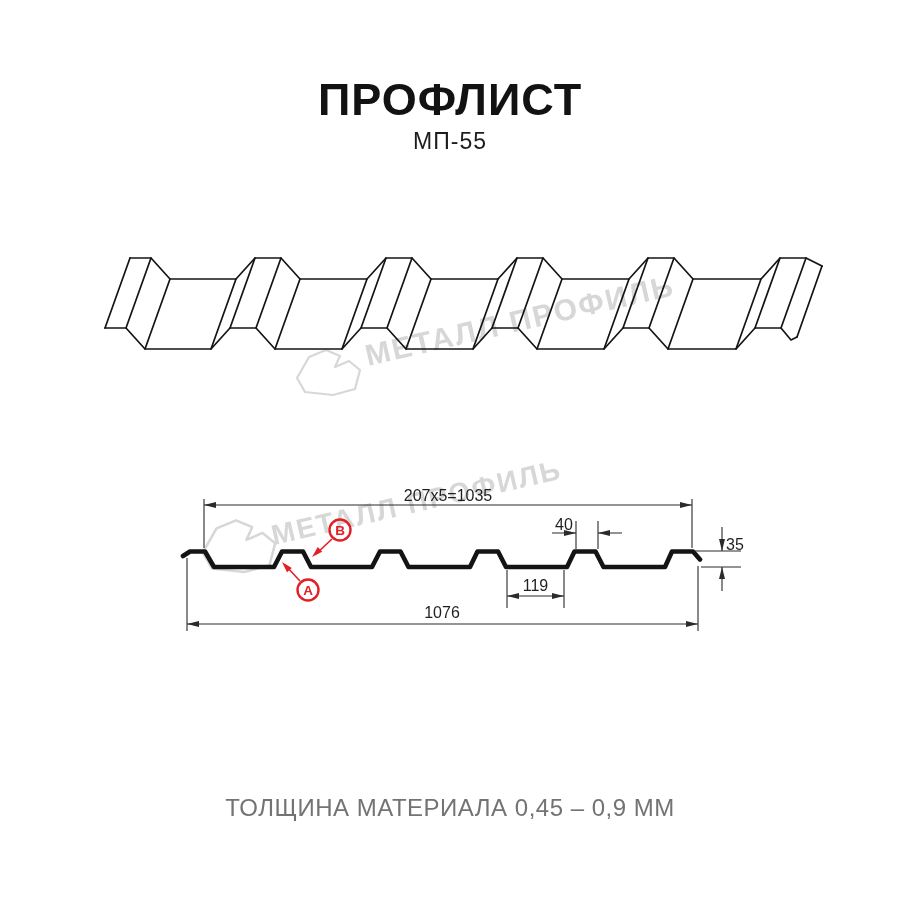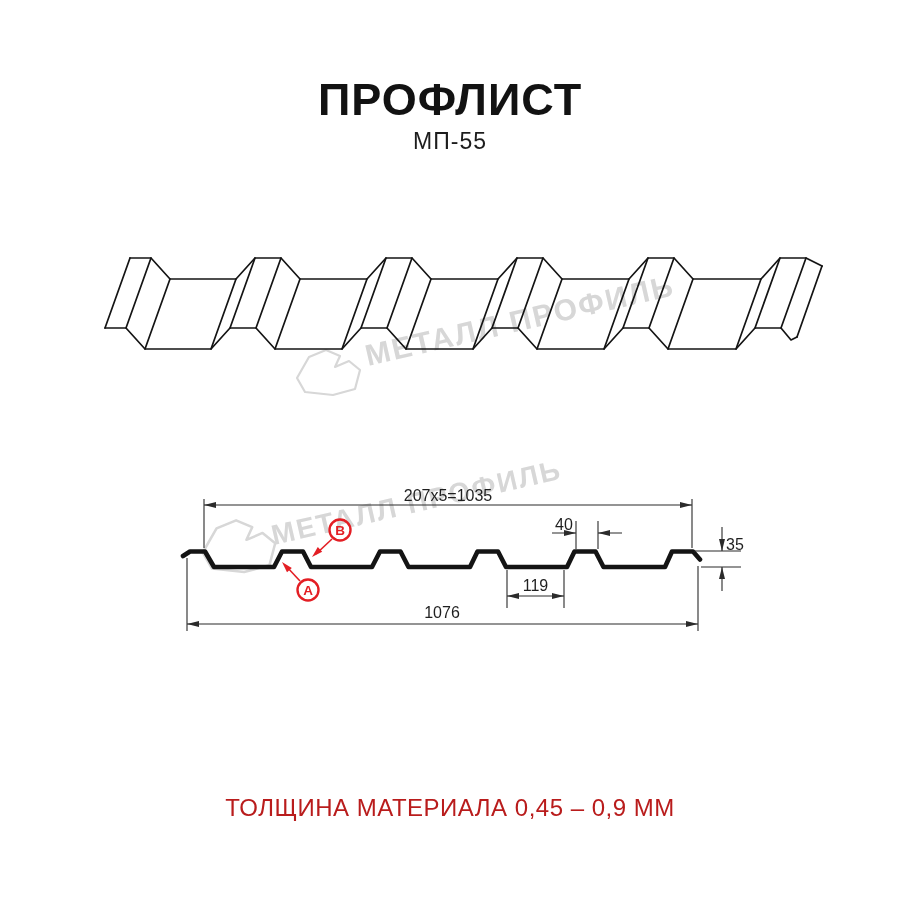--- a/index.html
+++ b/index.html
@@ -3,21 +3,21 @@
 <meta charset="utf-8">
 <style>
   html,body{margin:0;padding:0;background:#ffffff;}
   .page{position:relative;width:900px;height:900px;background:#ffffff;overflow:hidden;
         font-family:"Liberation Sans","DejaVu Sans",sans-serif;}
   .title{position:absolute;top:74px;left:0;right:0;text-align:center;
          font-size:45px;font-weight:700;letter-spacing:1px;color:#121212;}
   .subtitle{position:absolute;top:128px;left:0;right:0;text-align:center;
             font-size:23px;font-weight:400;letter-spacing:1px;color:#1d1d1d;}
   .caption{position:absolute;top:794px;left:0;right:0;text-align:center;
-           font-size:24px;font-weight:400;letter-spacing:0.5px;color:#b91c1c;}
+           font-size:24px;font-weight:400;letter-spacing:0.5px;color:#737373;}
   svg{position:absolute;left:0;top:0;}
   .wm{fill:#d7d7d7;font-weight:700;font-size:30px;letter-spacing:2px;}
   .wm2{font-size:28px;}
   .wmlogo{fill:none;stroke:#d7d7d7;stroke-width:2.2;stroke-linejoin:round;}
   .draw3d{fill:none;stroke:#141414;stroke-width:1.7;stroke-linejoin:round;stroke-linecap:round;}
   .xsec{fill:none;stroke:#141414;stroke-width:4.6;stroke-linejoin:round;stroke-linecap:round;}
   .dim{stroke:#2b2b2b;stroke-width:1.1;fill:none;}
   .dimtxt{fill:#1f1f1f;font-size:16px;}
   .arr{fill:#2b2b2b;stroke:none;}
   .red{stroke:#e31e24;fill:none;stroke-width:2.4;}

